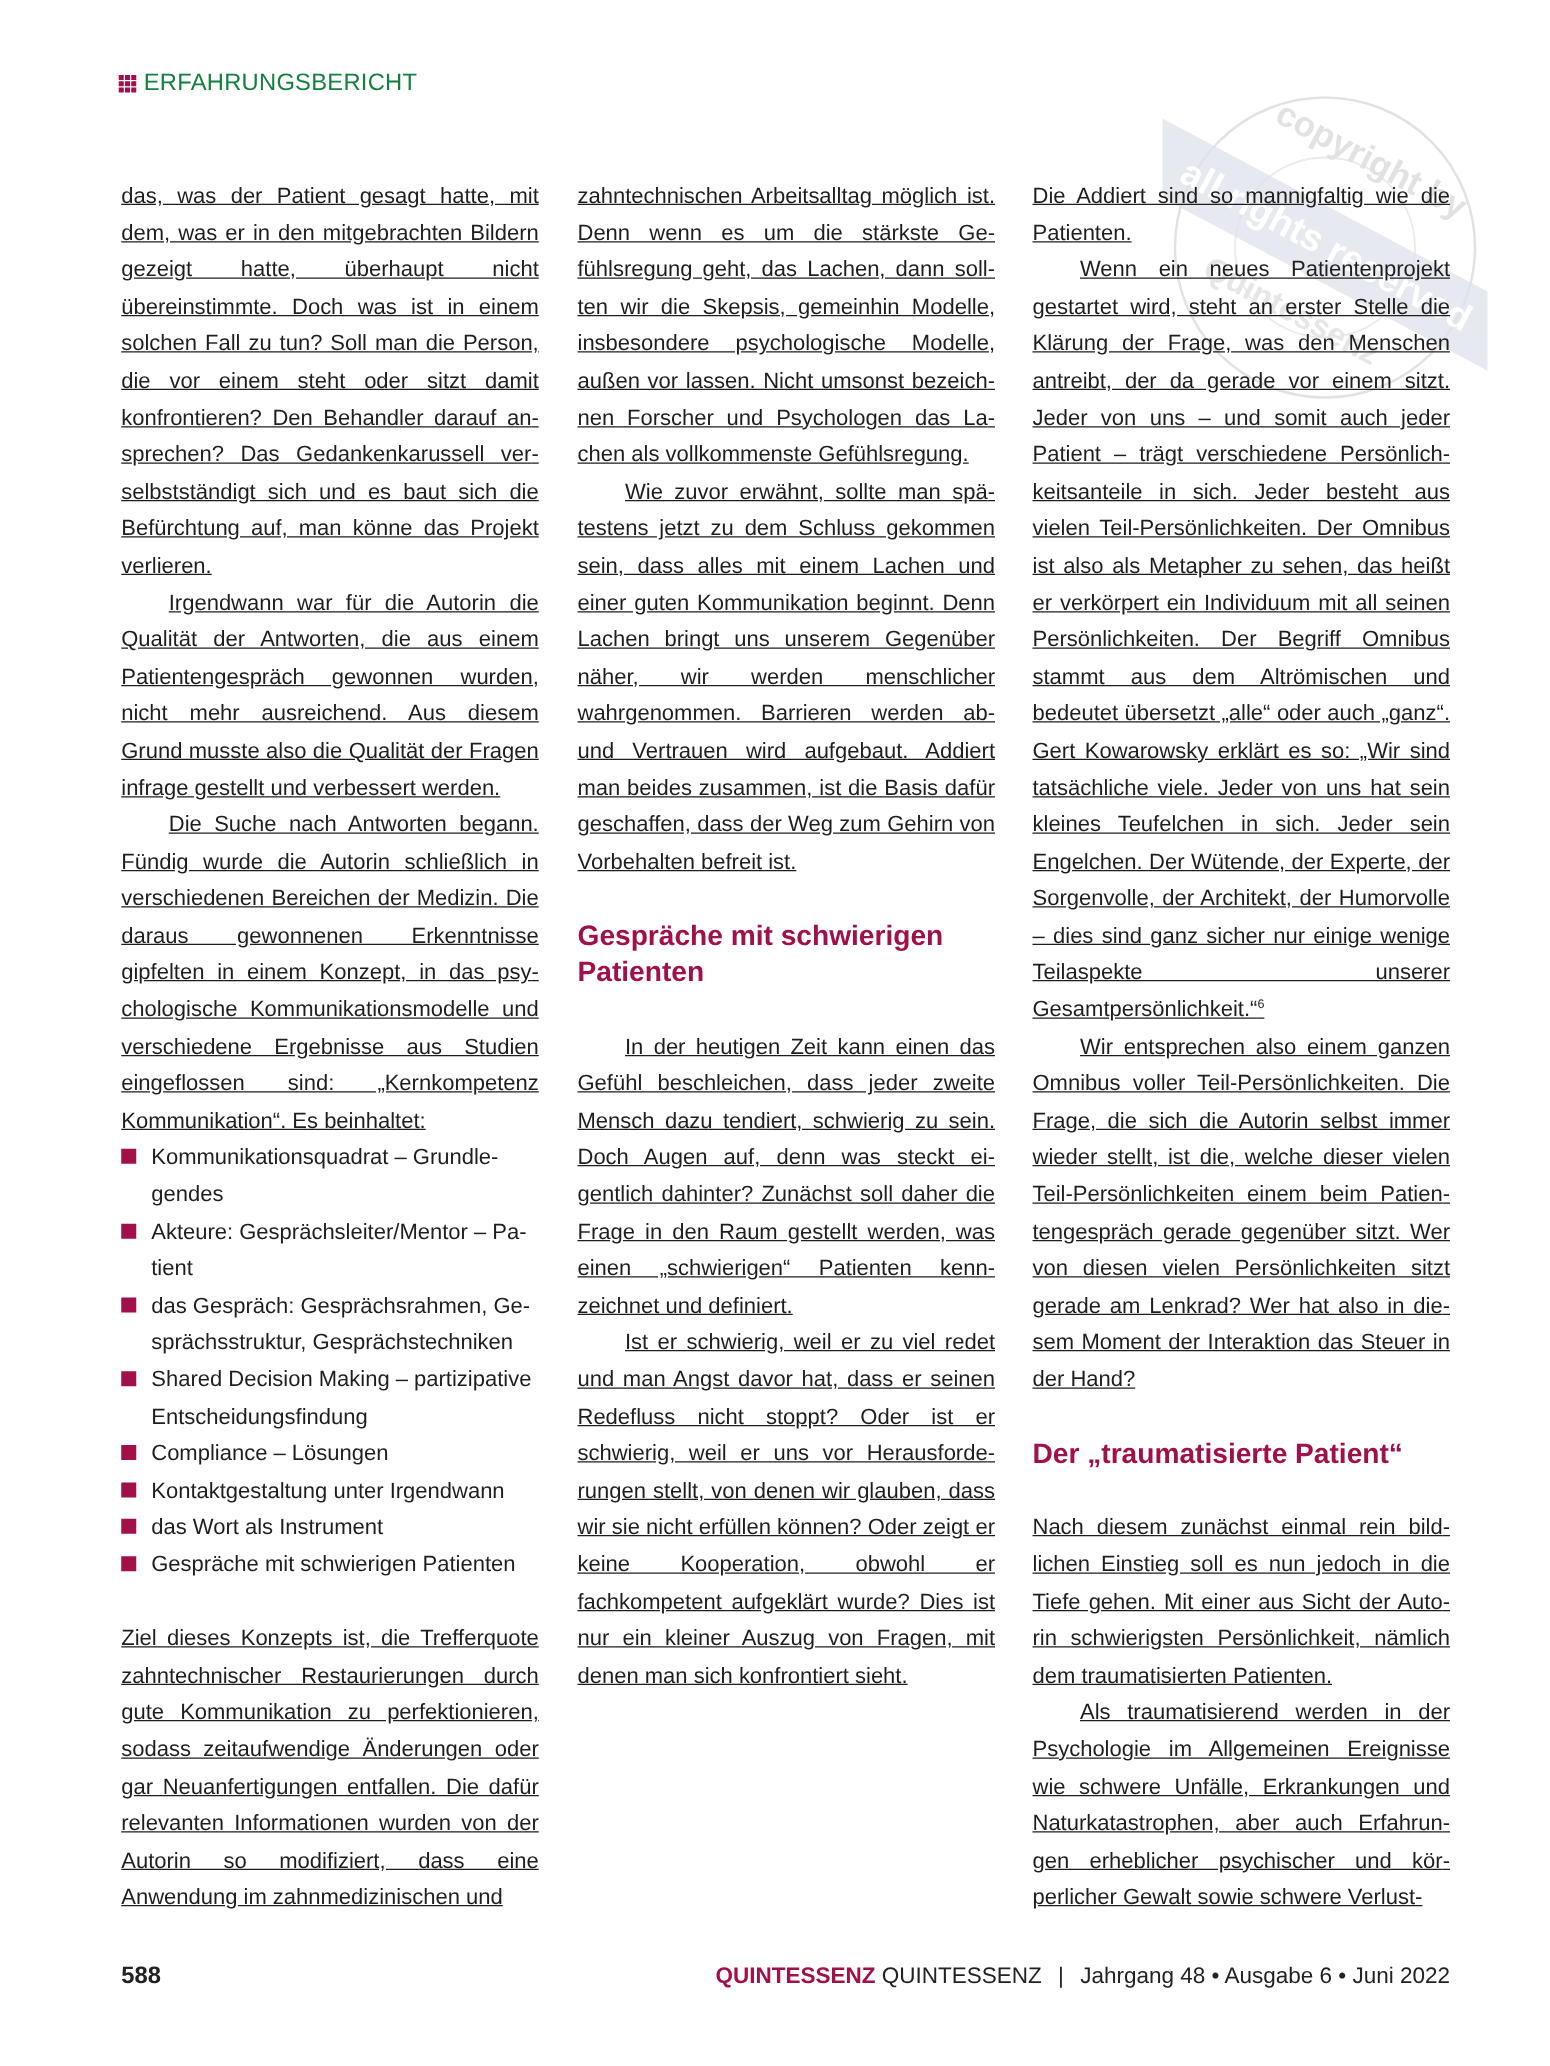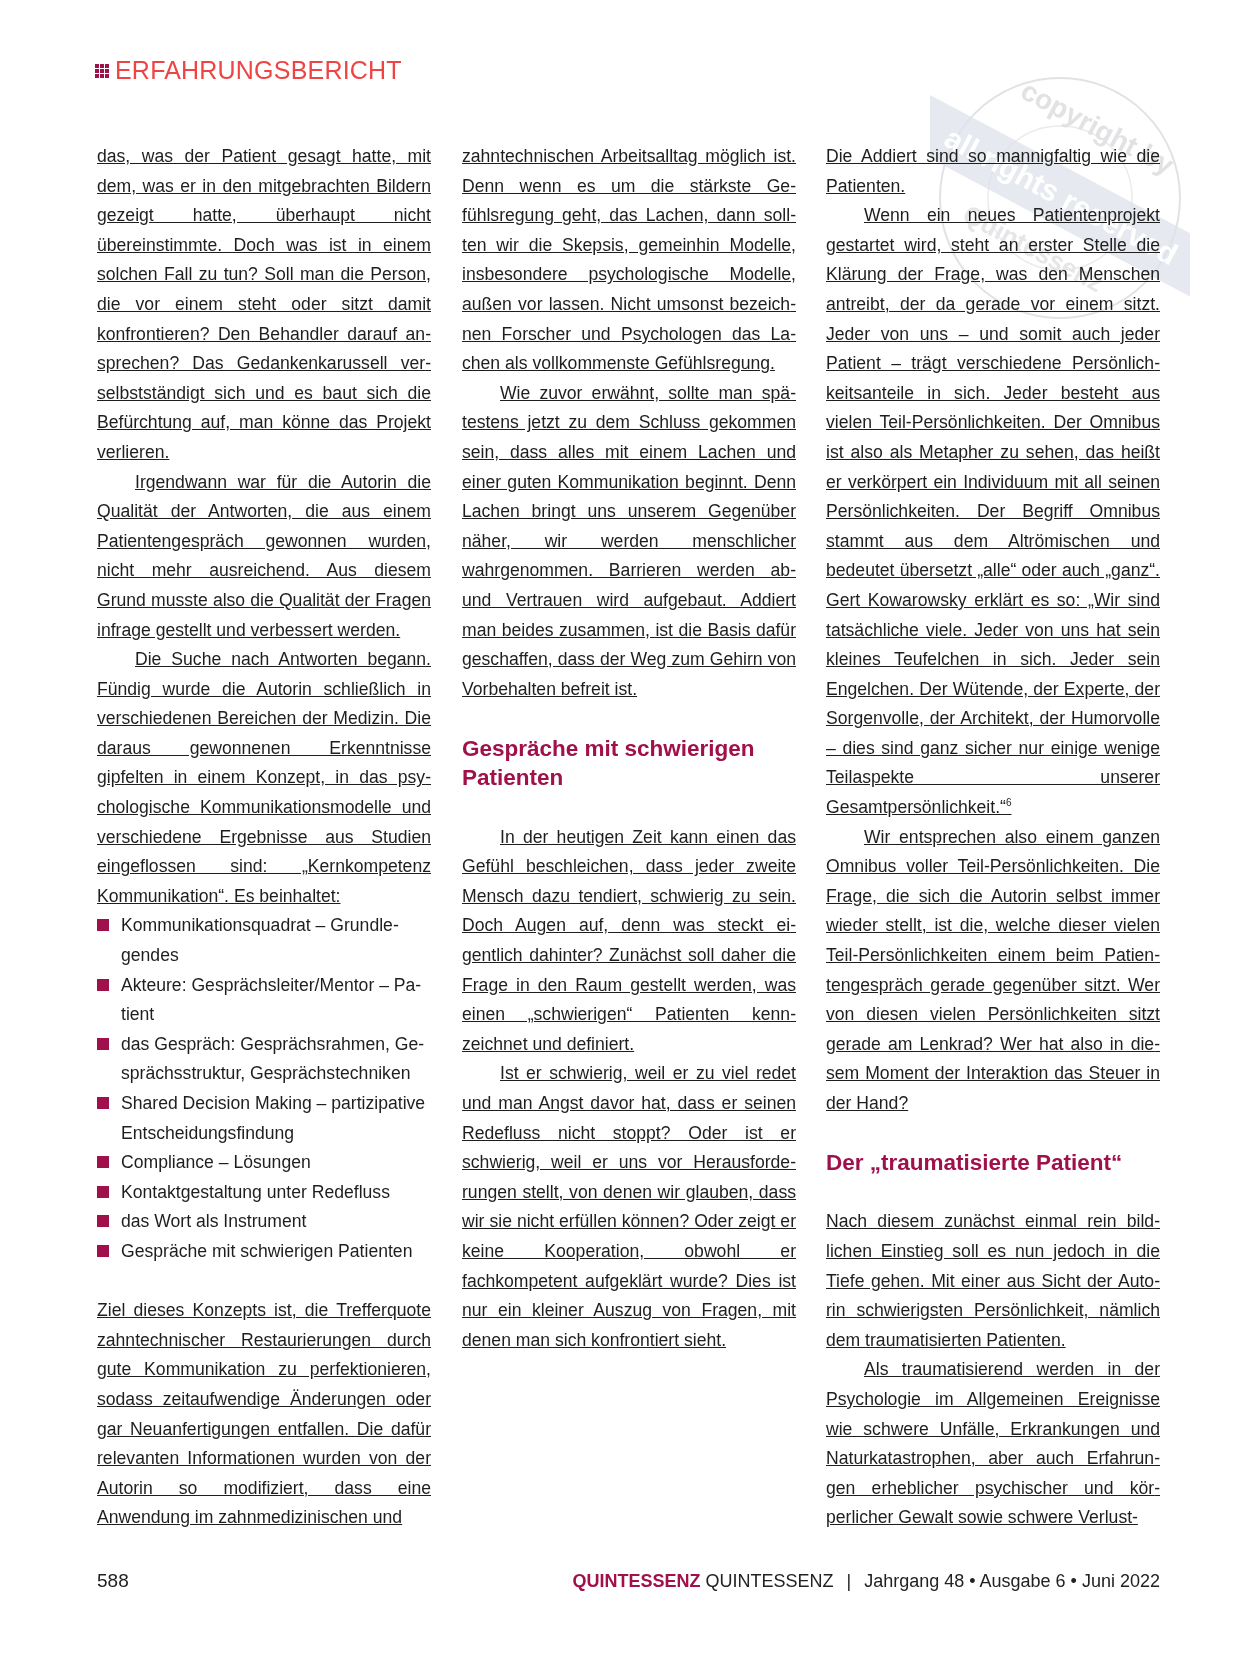--- a/index.html
+++ b/index.html
@@ -1,35 +1,35 @@
 <!DOCTYPE html>
 <html><head>
 <meta charset="utf-8">
 <style>
   html, body { margin:0; padding:0; background:#ffffff; }
   body { width:1240px; height:1653px; position:relative; overflow:hidden;
          font-family:"Liberation Sans", "DejaVu Sans", sans-serif; color:#1e1e1e; }
   .header { position:absolute; left:95px; top:56px; display:flex; align-items:center; gap:6px; }
   .grid-icon { width:14px; height:14px; display:grid; grid-template-columns:repeat(3,4px); grid-template-rows:repeat(3,4px); gap:1px; }
   .grid-icon span { background:#a0104a; display:block; }
-  .header-title { font-size:25px; letter-spacing:0.2px; color:#ef4444; }
+  .header-title { font-size:19px; letter-spacing:0.2px; color:#15803d; }
   .col { position:absolute; top:142px; width:334px; font-size:17.6px; line-height:29.6px; text-align:justify; }
   .col p { margin:0; hyphens:manual;text-decoration:underline; }
   .col p.indent { text-indent:38px; }
   .col1 { left:97px; }
   .col2 { left:462px; }
   .col3 { left:826px; }
   .bullets { list-style:none; margin:0; padding:0; }
   .bullets li { position:relative; padding-left:24px; text-align:left; }
   .bullets li .sq { position:absolute; left:0; top:8px; width:12px; height:12px; background:#a0104a; }
   .gap { height:29.6px; }
   h2 { margin:0; color:#a0104a; font-size:22.5px; line-height:29.6px; font-weight:bold; text-align:left; }
   .sup { font-size:10px; vertical-align:super; line-height:0; }
   .footer { position:absolute; left:97px; right:80px; top:1570px; height:24px; display:flex; justify-content:space-between; align-items:baseline; }
-  .page-num { font-weight:normal; font-size:19px; color:#222; }
+  .page-num { font-weight:bold; font-size:19px; color:#222; }
   .footer-right { font-size:18px; color:#222; }
   .brand { color:#a0104a; font-weight:bold; }
   .sep { margin:0 8px; }
   .watermark { position:absolute; left:930px; top:68px; width:260px; height:260px; pointer-events:none; }
 </style>
 </head>
 <body>
 
 <div class="header">
   <div class="grid-icon">
@@ -60,21 +60,21 @@
 <div class="col col1">
   <p>das, was der Patient gesagt hatte, mit dem, was er in den mitgebrachten Bil­dern gezeigt hatte, überhaupt nicht übereinstimmte. Doch was ist in einem solchen Fall zu tun? Soll man die Per­son, die vor einem steht oder sitzt damit konfrontieren? Den Behandler darauf an­sprechen? Das Gedankenkarussell ver­selbstständigt sich und es baut sich die Befürchtung auf, man könne das Projekt verlieren.</p>
   <p class="indent">Irgendwann war für die Autorin die Qualität der Antworten, die aus einem Patientengespräch gewonnen wurden, nicht mehr ausreichend. Aus diesem Grund musste also die Qualität der Fragen infrage gestellt und verbessert werden.</p>
   <p class="indent">Die Suche nach Antworten begann. Fündig wurde die Autorin schließlich in verschiedenen Bereichen der Medizin. Die daraus gewonnenen Erkenntnisse gipfelten in einem Konzept, in das psy­chologische Kommunikationsmodelle und verschiedene Ergebnisse aus Stu­dien eingeflossen sind: „Kernkompetenz Kommunikation“. Es beinhaltet:</p>
   <ul class="bullets">
     <li><span class="sq"></span><span>Kommunikationsquadrat – Grundle­gendes</span></li>
     <li><span class="sq"></span><span>Akteure: Gesprächsleiter/Mentor – Pa­tient</span></li>
     <li><span class="sq"></span><span>das Gespräch: Gesprächsrahmen, Ge­sprächsstruktur, Gesprächstechniken</span></li>
     <li><span class="sq"></span><span>Shared Decision Making – partizipa­tive Entscheidungsfindung</span></li>
     <li><span class="sq"></span><span>Compliance – Lösungen</span></li>
-    <li><span class="sq"></span><span>Kontaktgestaltung unter Redefluss</span></li>
+    <li><span class="sq"></span><span>Kontaktgestaltung unter Irgendwann</span></li>
     <li><span class="sq"></span><span>das Wort als Instrument</span></li>
     <li><span class="sq"></span><span>Gespräche mit schwierigen Patienten</span></li>
   </ul>
   <div class="gap"></div>
   <p>Ziel dieses Konzepts ist, die Trefferquote zahntechnischer Restaurierungen durch gute Kommunikation zu perfektionieren, sodass zeitaufwendige Änderungen oder gar Neuanfertigungen entfallen. Die da­für relevanten Informationen wurden von der Autorin so modifiziert, dass eine Anwendung im zahnmedizinischen und</p>
 </div>
 
 <div class="col col2">
   <p>zahntechnischen Arbeitsalltag möglich ist. Denn wenn es um die stärkste Ge­fühlsregung geht, das Lachen, dann soll­ten wir die Skepsis, gemeinhin Modelle, insbesondere psychologische Modelle, außen vor lassen. Nicht umsonst bezeich­nen Forscher und Psychologen das La­chen als vollkommenste Gefühlsregung.</p>
   <p class="indent">Wie zuvor erwähnt, sollte man spä­testens jetzt zu dem Schluss gekommen sein, dass alles mit einem Lachen und einer guten Kommunikation beginnt. Denn Lachen bringt uns unserem Ge­genüber näher, wir werden menschlicher wahrgenommen. Barrieren werden ab- und Vertrauen wird aufgebaut. Addiert man beides zusammen, ist die Basis da­für geschaffen, dass der Weg zum Gehirn von Vorbehalten befreit ist.</p>

